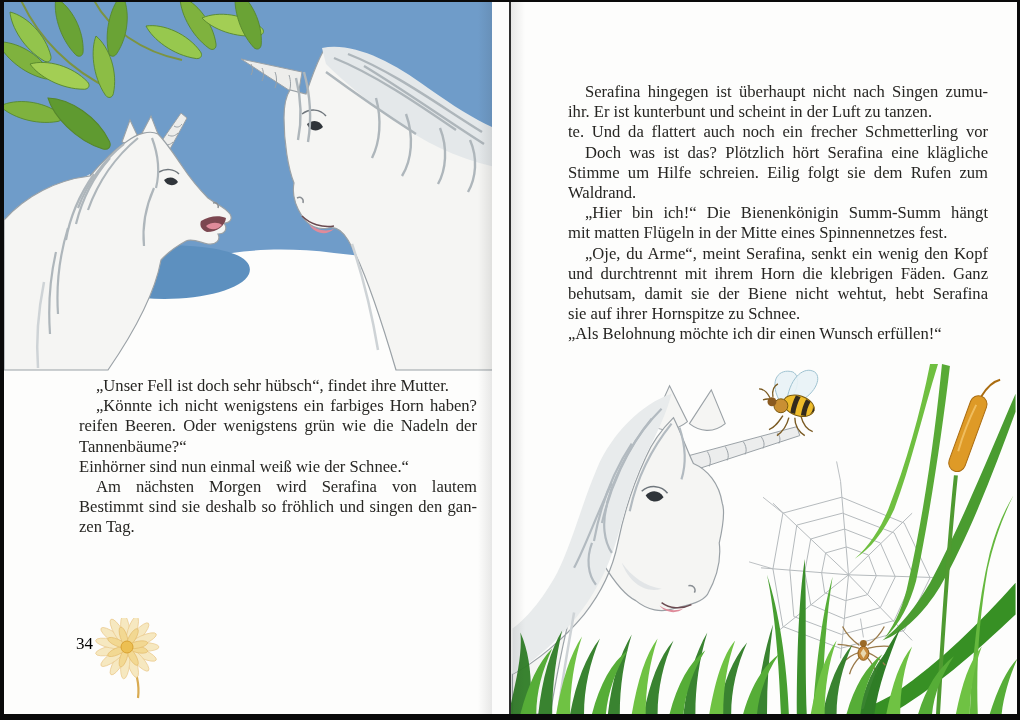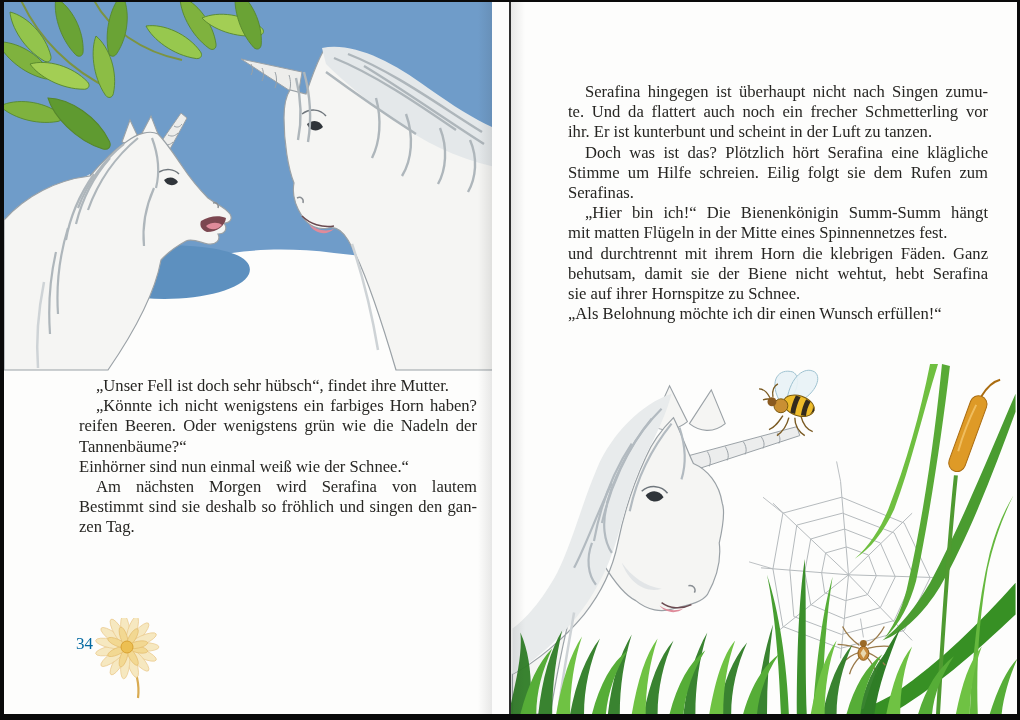--- a/index.html
+++ b/index.html
@@ -17,21 +17,21 @@
   .illu{position:absolute;display:block;}
   #left-illu{left:0;top:0;}
   #right-illu{left:0;bottom:0;}
   .textblock{position:absolute;color:#262522;font-size:16.6px;}
   #left-text{left:75px;top:374px;width:398px;}
   #right-text{left:57px;top:80px;width:420px;}
   .line{height:20.2px;line-height:20.2px;text-align:justify;text-align-last:justify;
         white-space:nowrap;overflow:visible;}
   .line.last{text-align-last:left;}
   .line.first{text-indent:17px;}
-  #pageno{position:absolute;left:72px;top:632px;font-size:17px;color:#0369a1;}
+  #pageno{position:absolute;left:72px;top:632px;font-size:17px;color:#000000;}
   #daisy{position:absolute;left:86px;top:616px;}
 </style>
 </head>
 <body>
 
 <div id="stage">
  <div id="spread">
 
   <div class="page" id="left-page">
 
@@ -171,27 +171,28 @@
       </g>
     </svg>
 
     <div class="gutter-l"></div>
   </div>
 
   <div class="page" id="right-page">
 
     <div class="textblock" id="right-text">
           <div class="line first">Serafina hingegen ist überhaupt nicht nach Singen zumu-</div>
+          <div class="line last">ihr. Er ist kunterbunt und scheint in der Luft zu tanzen.</div>
           <div class="line">te. Und da flattert auch noch ein frecher Schmetterling vor</div>
-          <div class="line last">ihr. Er ist kunterbunt und scheint in der Luft zu tanzen.</div>
           <div class="line first">Doch was ist das? Plötzlich hört Serafina eine klägliche</div>
           <div class="line">Stimme um Hilfe schreien. Eilig folgt sie dem Rufen zum</div>
-          <div class="line last">Serafinas.</div>
+          <div class="line last">Waldrand.</div>
           <div class="line first">„Hier bin ich!“ Die Bienenkönigin Summ-Summ hängt</div>
           <div class="line last">mit matten Flügeln in der Mitte eines Spinnennetzes fest.</div>
+          <div class="line first">„Oje, du Arme“, meint Serafina, senkt ein wenig den Kopf</div>
           <div class="line">und durchtrennt mit ihrem Horn die klebrigen Fäden. Ganz</div>
           <div class="line">behutsam, damit sie der Biene nicht wehtut, hebt Serafina</div>
           <div class="line last">sie auf ihrer Hornspitze zu Schnee.</div>
           <div class="line last">„Als Belohnung möchte ich dir einen Wunsch erfüllen!“</div>
         </div>
 
     <svg id="right-illu" class="illu" width="506" height="350" viewBox="0 0 506 352">
 
       <g stroke="#b4b9bc" stroke-width="1" fill="none">
         <path d="M338 212 L262 140 M338 212 L330 118 M338 212 L402 150 M338 212 L432 215 M338 212 L402 278 M338 212 L330 296 M338 212 L268 268 M338 212 L250 205"></path>

